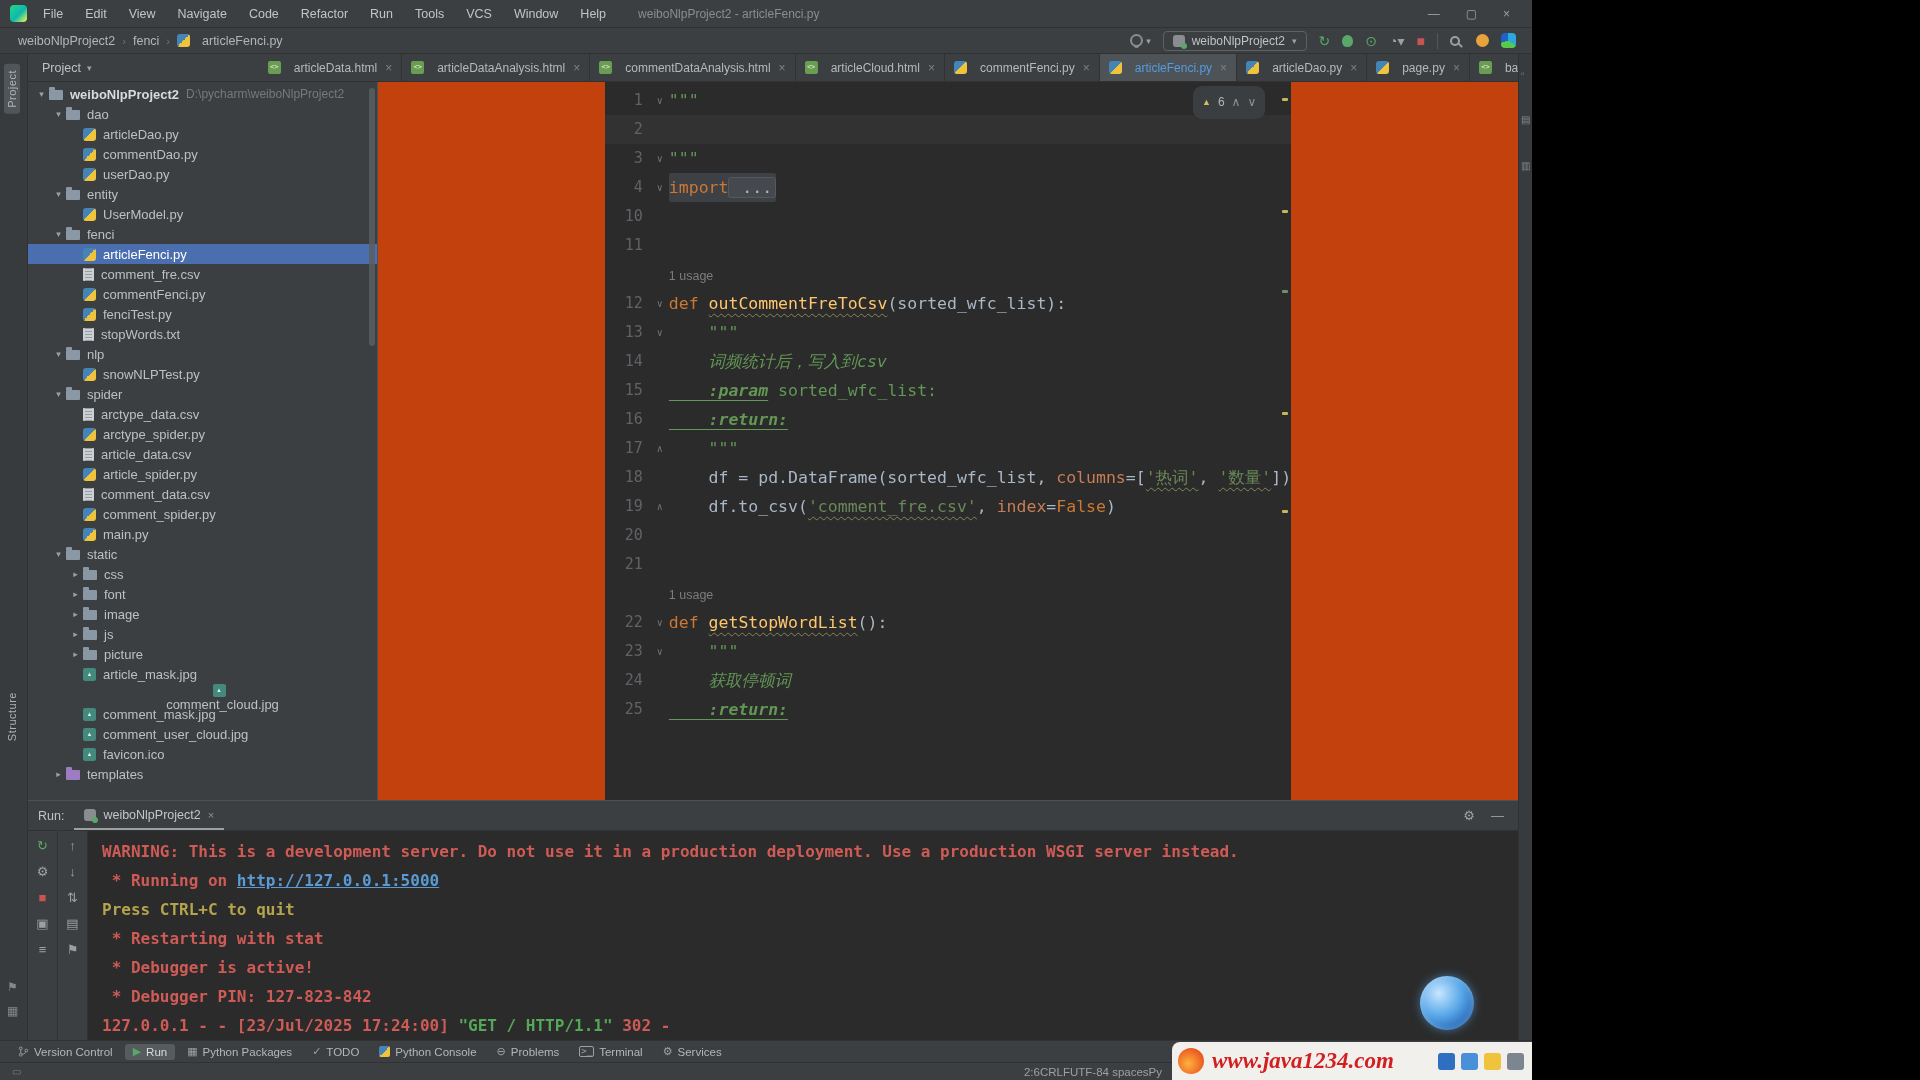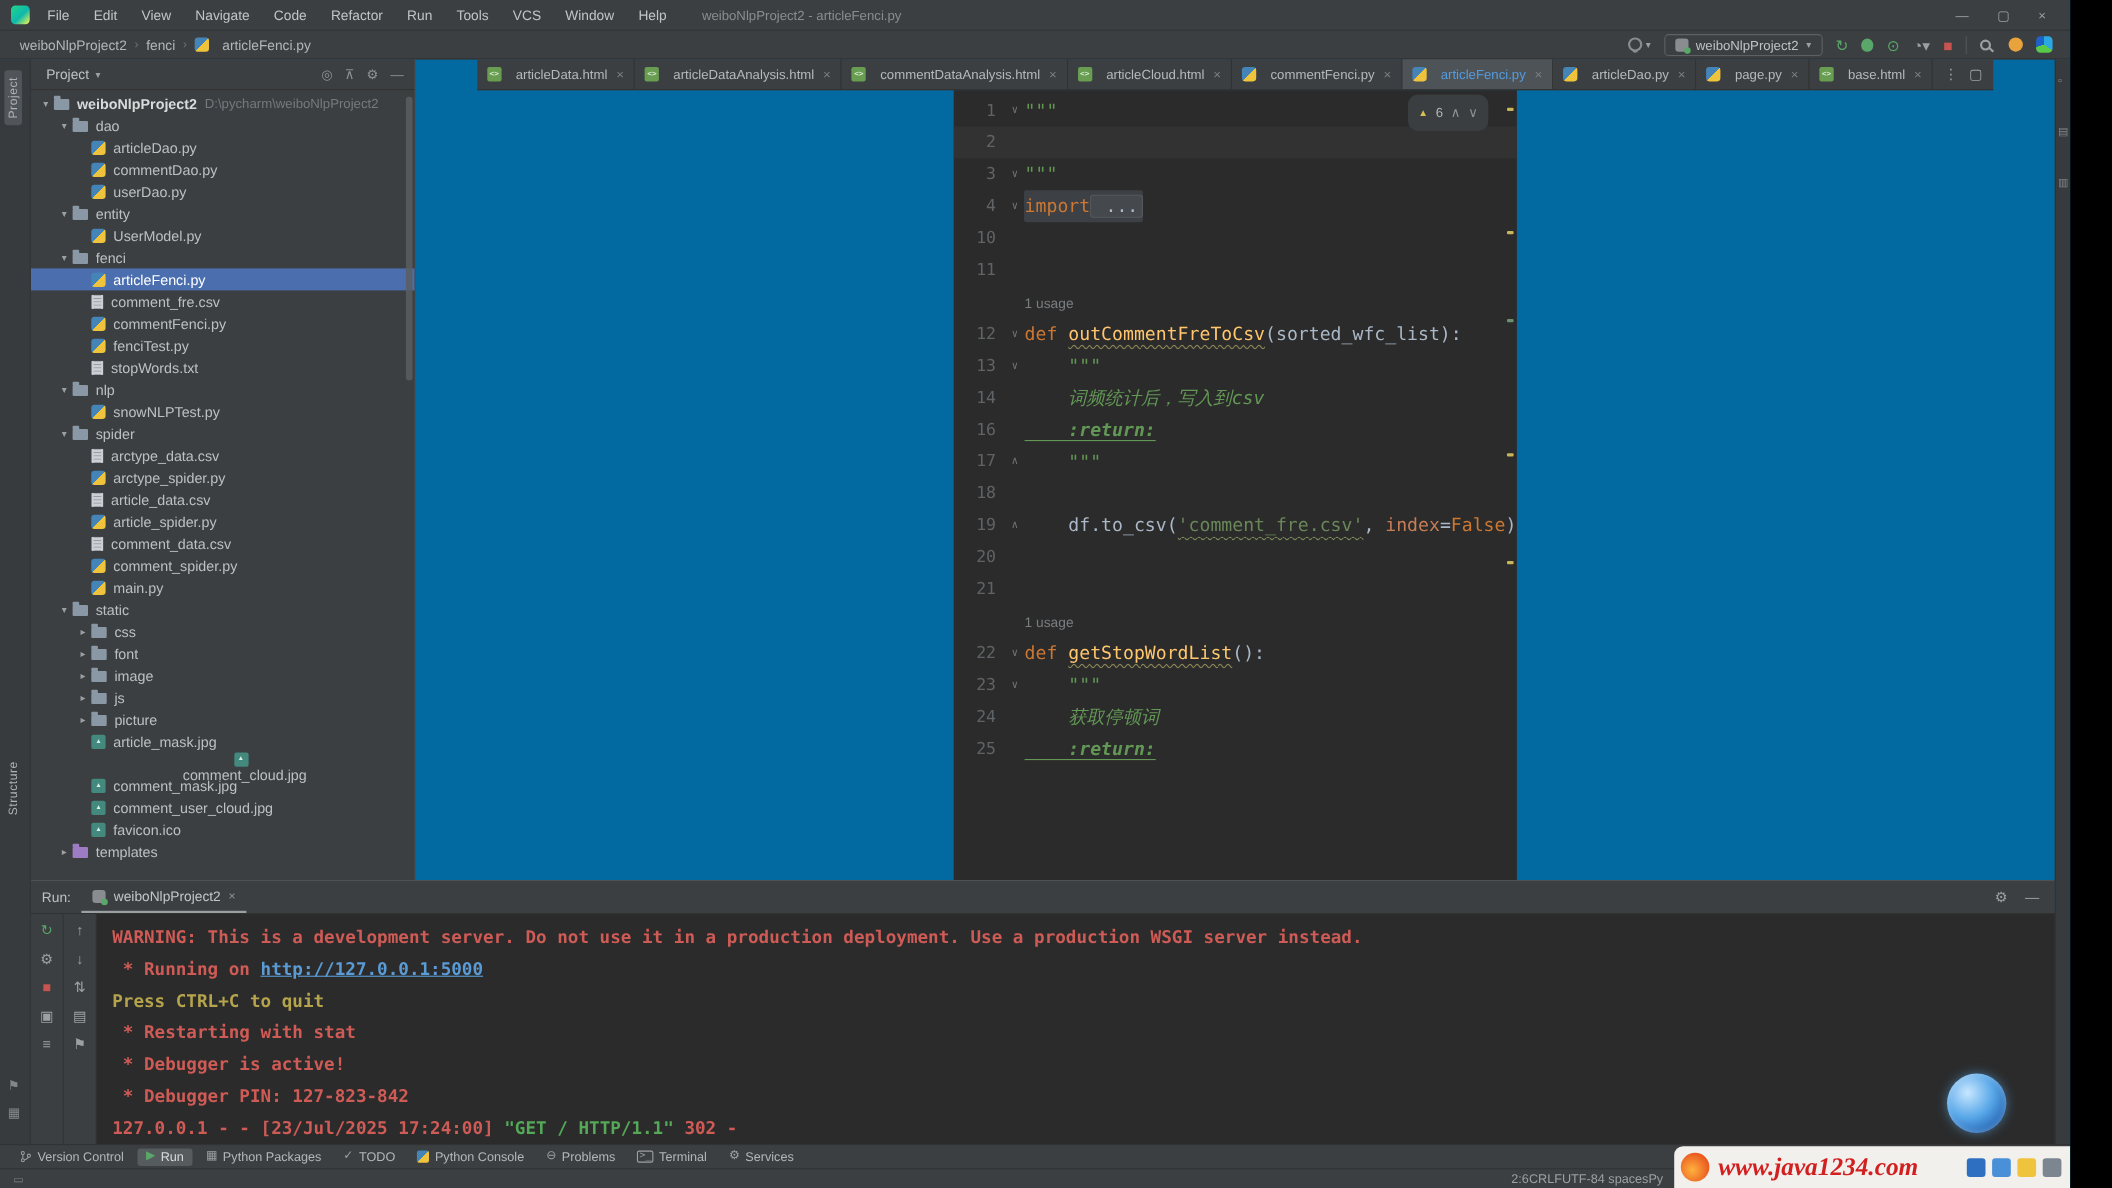--- a/index.html
+++ b/index.html
@@ -1,17 +1,17 @@
 <!DOCTYPE html>
 <html><head>
 <meta charset="utf-8">
 <style>
   html,body{margin:0;padding:0;background:#000;}
   *{box-sizing:border-box;}
-  .ide{position:relative;width:1882px;height:1080px;background:#0369a1;
+  .ide{position:relative;width:1532px;height:1080px;background:#c2410c;
        font-family:"Liberation Sans",sans-serif;color:#bbbdbf;overflow:hidden;}
   
   .titlebar{height:28px;display:flex;align-items:center;gap:14px;padding:0 10px;background:#3c3f41;border-bottom:1px solid #323232;}
   .logo{width:17px;height:17px;border-radius:4px;background:linear-gradient(135deg,#21d789 0%,#0fb8ad 55%,#fcf84a 100%);flex:0 0 auto;}
   .menu-item{font-size:12.5px;color:#c2c4c6;padding:2px 2px;cursor:default;}
   .win-title{font-size:12px;color:#8a8d90;margin-left:16px;}
   .winbtns{margin-left:auto;display:flex;gap:26px;color:#9da0a3;font-size:12px;padding-right:12px;}
   
   .navbar{height:26px;display:flex;align-items:center;background:#3c3f41;border-bottom:1px solid #323232;padding:0 10px 0 18px;font-size:12.5px;}
   .crumb{color:#b3b6b8;display:flex;align-items:center;gap:5px;}
@@ -501,32 +501,38 @@
                   <span class="ln">13</span>
                   <span class="foldc">∨</span>
                   <span class="codeseg"><span class="tk-q">    """</span></span>
                 </div>
                 <div class="cl">
                   <span class="ln">14</span>
                   <span class="foldc"></span>
                   <span class="codeseg"><span class="tk-c">    词频统计后，写入到csv</span></span>
                 </div>
                 <div class="cl">
+                  <span class="ln">15</span>
+                  <span class="foldc"></span>
+                  <span class="codeseg"><span class="tk-t">    :param</span><span class="tk-q"> sorted_wfc_list:</span></span>
+                </div>
+                <div class="cl">
                   <span class="ln">16</span>
                   <span class="foldc"></span>
                   <span class="codeseg"><span class="tk-t">    :return:</span></span>
                 </div>
                 <div class="cl">
                   <span class="ln">17</span>
                   <span class="foldc">∧</span>
                   <span class="codeseg"><span class="tk-q">    """</span></span>
                 </div>
                 <div class="cl">
                   <span class="ln">18</span>
                   <span class="foldc"></span>
+                  <span class="codeseg"><span class="tk-p">    df = pd.DataFrame(sorted_wfc_list, </span><span class="tk-n">columns</span><span class="tk-p">=[</span><span class="tk-sw">'热词'</span><span class="tk-p">, </span><span class="tk-sw">'数量'</span><span class="tk-p">])</span></span>
                 </div>
                 <div class="cl">
                   <span class="ln">19</span>
                   <span class="foldc">∧</span>
                   <span class="codeseg"><span class="tk-p">    df.to_csv(</span><span class="tk-sw">'comment_fre.csv'</span><span class="tk-p">, </span><span class="tk-n">index</span><span class="tk-p">=</span><span class="tk-k">False</span><span class="tk-p">)</span></span>
                 </div>
                 <div class="cl">
                   <span class="ln">20</span>
                   <span class="foldc"></span>
                   <span class="codeseg"></span>

